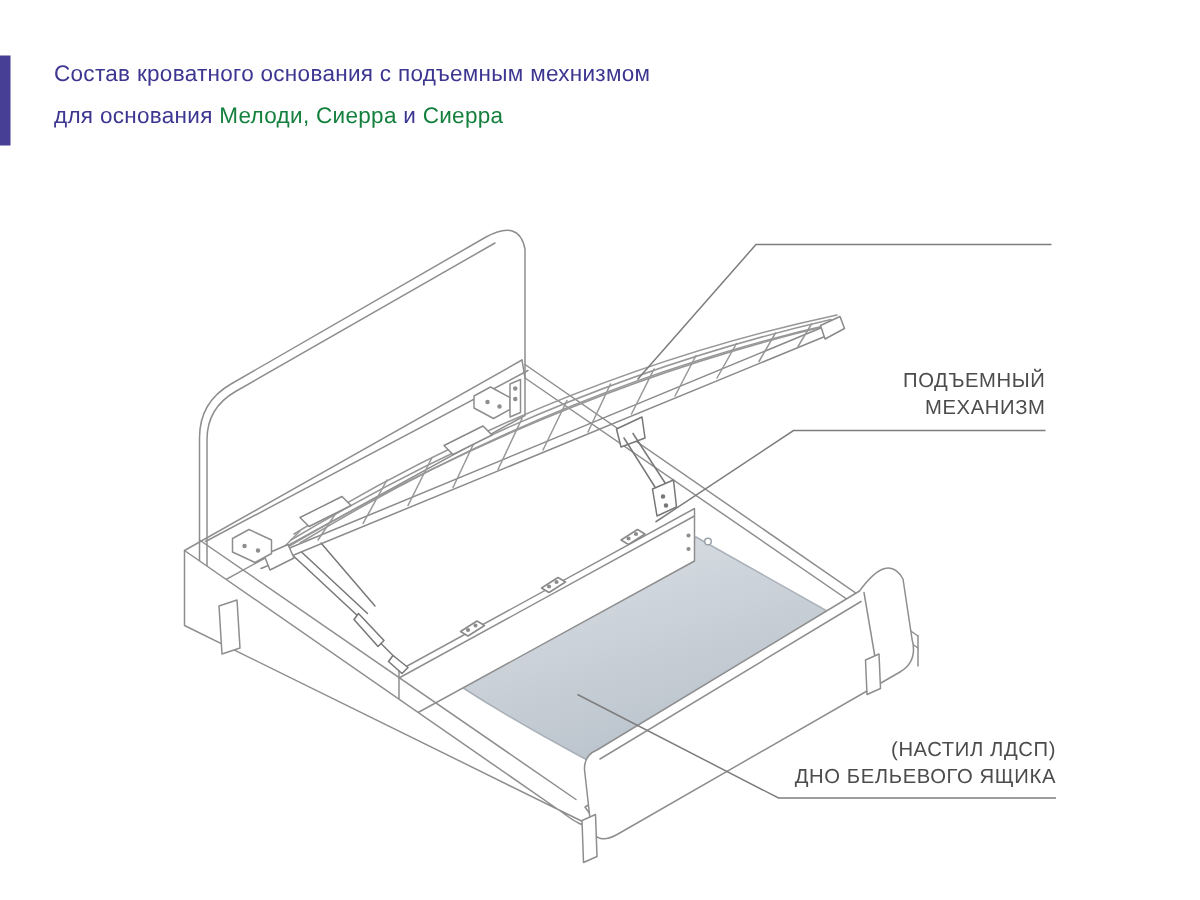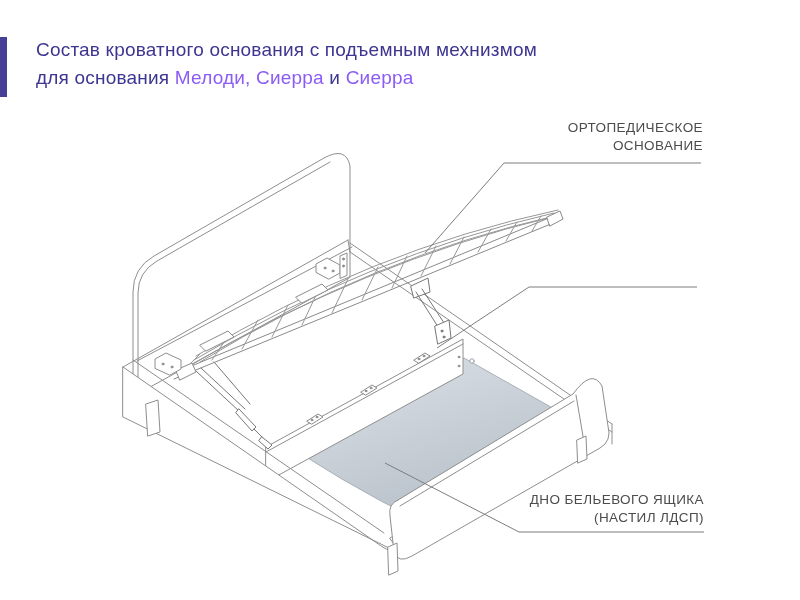--- a/index.html
+++ b/index.html
@@ -1,23 +1,23 @@
 <!DOCTYPE html>
 <html><head>
 <meta charset="utf-8">
 <style>
   html,body{margin:0;padding:0;background:#ffffff;width:800px;height:600px;overflow:hidden;
             font-family:"Liberation Sans", sans-serif;}
   .stage{position:relative;width:800px;height:600px;background:#fff;}
 
   .accent-bar{position:absolute;left:0;top:37px;width:7px;height:60px;background:#473e96;}
 
-  .title{position:absolute;left:36px;top:36px;font-size:19px;line-height:28px;
+  .title{position:absolute;left:36px;top:36px;font-size:15px;line-height:28px;
          color:#3d3691;letter-spacing:0.2px;font-weight:400;white-space:nowrap;}
-  .title .red{color:#8b5cf6;}
+  .title .red{color:#15803d;}
 
   .label{position:absolute;text-align:right;font-size:13.5px;line-height:17.5px;
          color:#4c4c4c;letter-spacing:0.4px;white-space:nowrap;}
   .label span{display:block;}
   .label-1{top:119px;right:97px;}
   .label-2{top:245px;right:103px;}
   .label-3{top:491px;right:96px;}
 
   svg.diagram{position:absolute;left:0;top:0;}
 </style>
@@ -167,22 +167,22 @@
       </g>
     </g>
 
     <g stroke="#7d7d7d" stroke-width="1" fill="none">
       <path d="M425,253 L504,163 L701,163"></path>
       <path d="M437,348 L529,287 L697,287"></path>
       <path d="M385,463 L519,532 L704,532"></path>
     </g>
   </svg>
 
-  <div class="label label-1">
-    <span>ОРТОПЕДИЧЕСКОЕ</span>
-    <span>ОСНОВАНИЕ</span>
+  <div class="label label-2">
+    <span>ПОДЪЕМНЫЙ</span>
+    <span>МЕХАНИЗМ</span>
   </div>
   <div class="label label-3">
+    <span>(НАСТИЛ ЛДСП)</span>
     <span>ДНО БЕЛЬЕВОГО ЯЩИКА</span>
-    <span>(НАСТИЛ ЛДСП)</span>
   </div>
 
 </div>
 
 </body></html>

